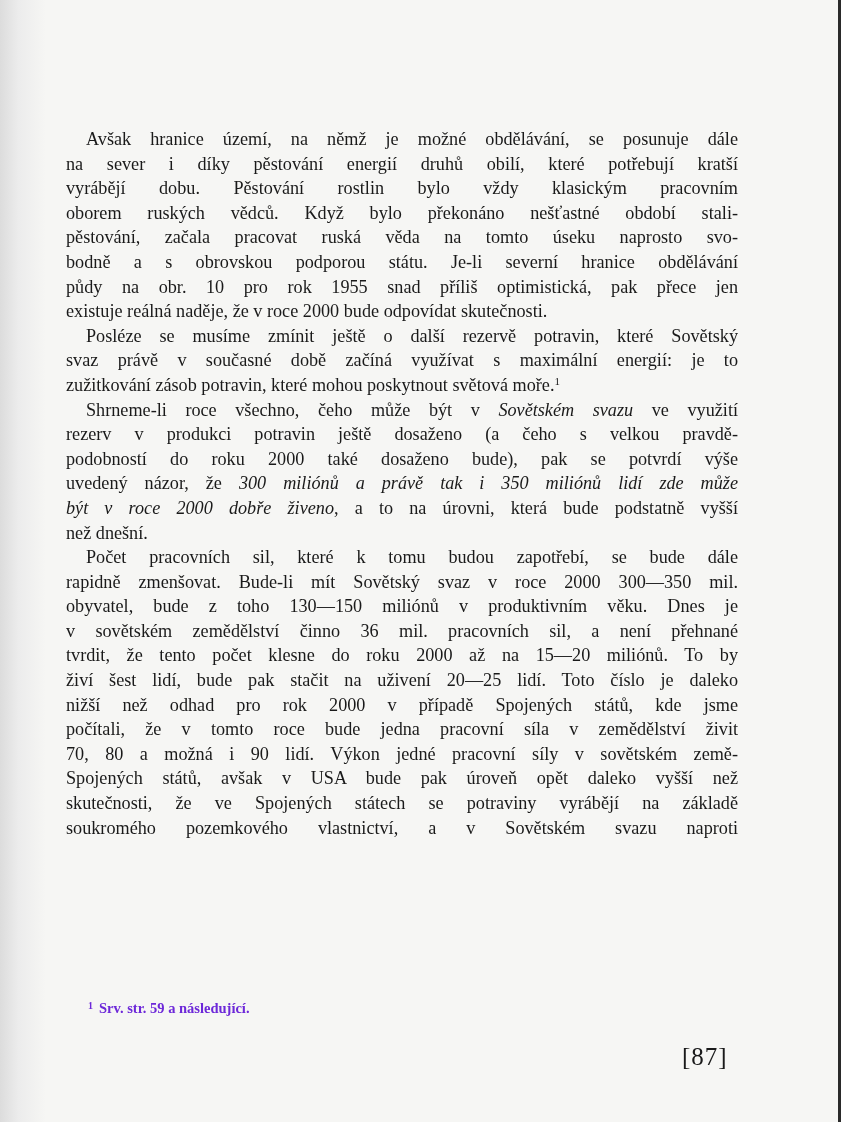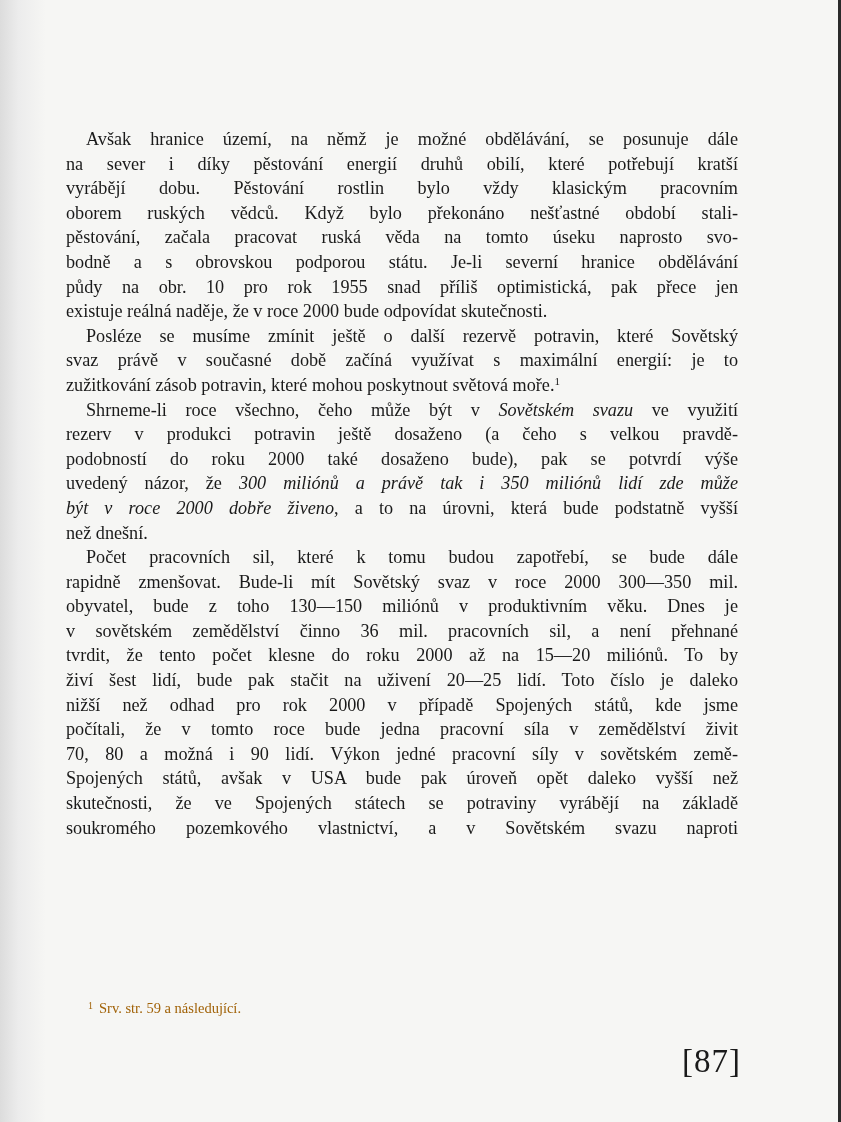--- a/index.html
+++ b/index.html
@@ -26,26 +26,26 @@
       font-size: 18.2px; white-space: nowrap;
       text-align: justify; text-align-last: justify;
     }
     .line.last { text-align-last: left; }
     .line.indent { padding-left: 20px; }
     .line span { }
     i, .it { font-style: italic; }
     sup { font-size: 11px; vertical-align: 6px; line-height: 0; }
     .footnote {
       position: absolute; left: 88px; top: 1000px;
-      font-size: 14.5px; font-weight: normal; color: #a16207;
+      font-size: 14.5px; font-weight: bold; color: #6d28d9;
     }
     .footnote sup { font-size: 10px; vertical-align: 4px; margin-right: 6px; }
     .page-number {
       position: absolute; left: 682px; top: 1043px;
-      font-size: 33px; color: #1a1a1a; letter-spacing: 1px;
+      font-size: 25px; color: #1a1a1a; letter-spacing: 1px;
     }
   </style>
 </head>
 <body>
 
 <div class="gutter-shadow"></div>
 <div class="right-edge"></div>
 
 <div class="page">
 

